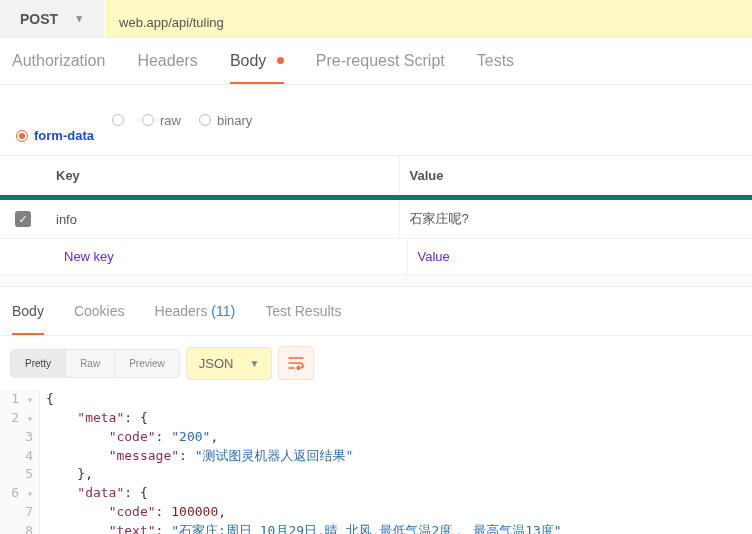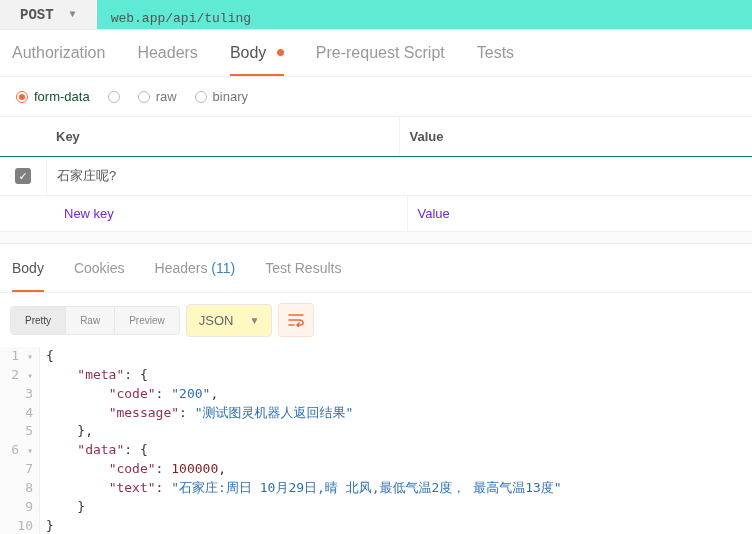--- a/index.html
+++ b/index.html
@@ -4,45 +4,45 @@
 <style>
   * { box-sizing: border-box; margin: 0; padding: 0; }
   body {
     font-family: -apple-system, BlinkMacSystemFont, "Segoe UI", Helvetica, Arial, sans-serif;
     font-size: 13px;
     color: #444;
     background: #fff;
     width: 752px;
   }
   
-  .top-bar { display: flex; height: 30px; border-bottom: 1px solid #eee; background: #5eead4; font-family: Liberation Mono, monospace; }
+  .top-bar { display: flex; height: 38px; border-bottom: 1px solid #eee; background: #fef9c3; }
   .method {
     display: flex; align-items: center; gap: 10px;
     padding: 0 20px; font-weight: 700; background: #f2f2f2; color:#555;
     font-size: 14px; border-right: 1px solid #fff;
   }
   .url { display:flex; align-items:center; padding: 0 14px; color:#555; flex:1;margin-top:8px;}
   .chev { font-size: 10px; color: #888; margin-left:6px;}
 
   
   .tabs { display:flex; gap: 32px; padding: 14px 12px 0 12px; border-bottom:1px solid #eee; }
   .tab { color: #999; padding-bottom: 12px; cursor:pointer; font-size:16px;}
   .tab.active { color:#555; font-weight:500; border-bottom:2px solid #f26b3a; }
   .dot { display:inline-block; width:7px; height:7px; border-radius:50%; background:#f26b3a; margin-left:6px; vertical-align:2px;}
 
   
   .radio-row { display:flex; gap: 18px; padding: 12px 16px; border-bottom:1px solid #eee; align-items:center; font-size: 13px; }
   .radio { display:flex; align-items:center; gap:6px; color:#777;}
-  .radio.active { color:#14532d; font-weight:400;}
+  .radio.active { color:#1d4ed8; font-weight:700;margin-top:31px;}
   .radio .bullet { width:12px; height:12px; border:1px solid #bbb; border-radius:50%; display:inline-block; position:relative;}
   .radio.active .bullet { border-color:#f26b3a; }
   .radio.active .bullet::after { content:''; position:absolute; inset:2px; background:#f26b3a; border-radius:50%;}
 
   
-  .kv-header { display:flex; border-bottom:1px solid #0f766e; font-weight:700; color:#555;}
+  .kv-header { display:flex; border-bottom:5px solid #0f766e; font-weight:700; color:#555;}
   .kv-header > div { padding: 12px 10px;}
   .col-check { width:46px; display:flex; justify-content:center; align-items:center;}
   .col-key { flex: 1; }
   .col-val { flex: 1; border-left:1px solid #f2f2f2;}
   .kv-row { display:flex; border-bottom:1px solid #f1f1f1; color:#555;}
   .kv-row > div { padding: 10px; display:flex; align-items:center;}
   .checkbox {
     width:16px; height:16px; border-radius:3px; background:#808080;
     display:flex; align-items:center; justify-content:center; color:#fff; font-size:11px;
   }
@@ -123,20 +123,23 @@
 <div class="kv-header">
   <div class="col-check"></div>
   <div class="col-key">Key</div>
   <div class="col-val">Value</div>
 </div>
 
 <div class="kv-row">
   <div class="col-check">
     <div class="checkbox">✓</div>
   </div>
+  <div class="col-key">
+    <span>info</span>
+  </div>
   <div class="col-val">
     <span>石家庄呢?</span>
   </div>
 </div>
 
 <div class="kv-row placeholder">
   <div class="col-check"></div>
   <div class="col-key">
     <span>New key</span>
   </div>

